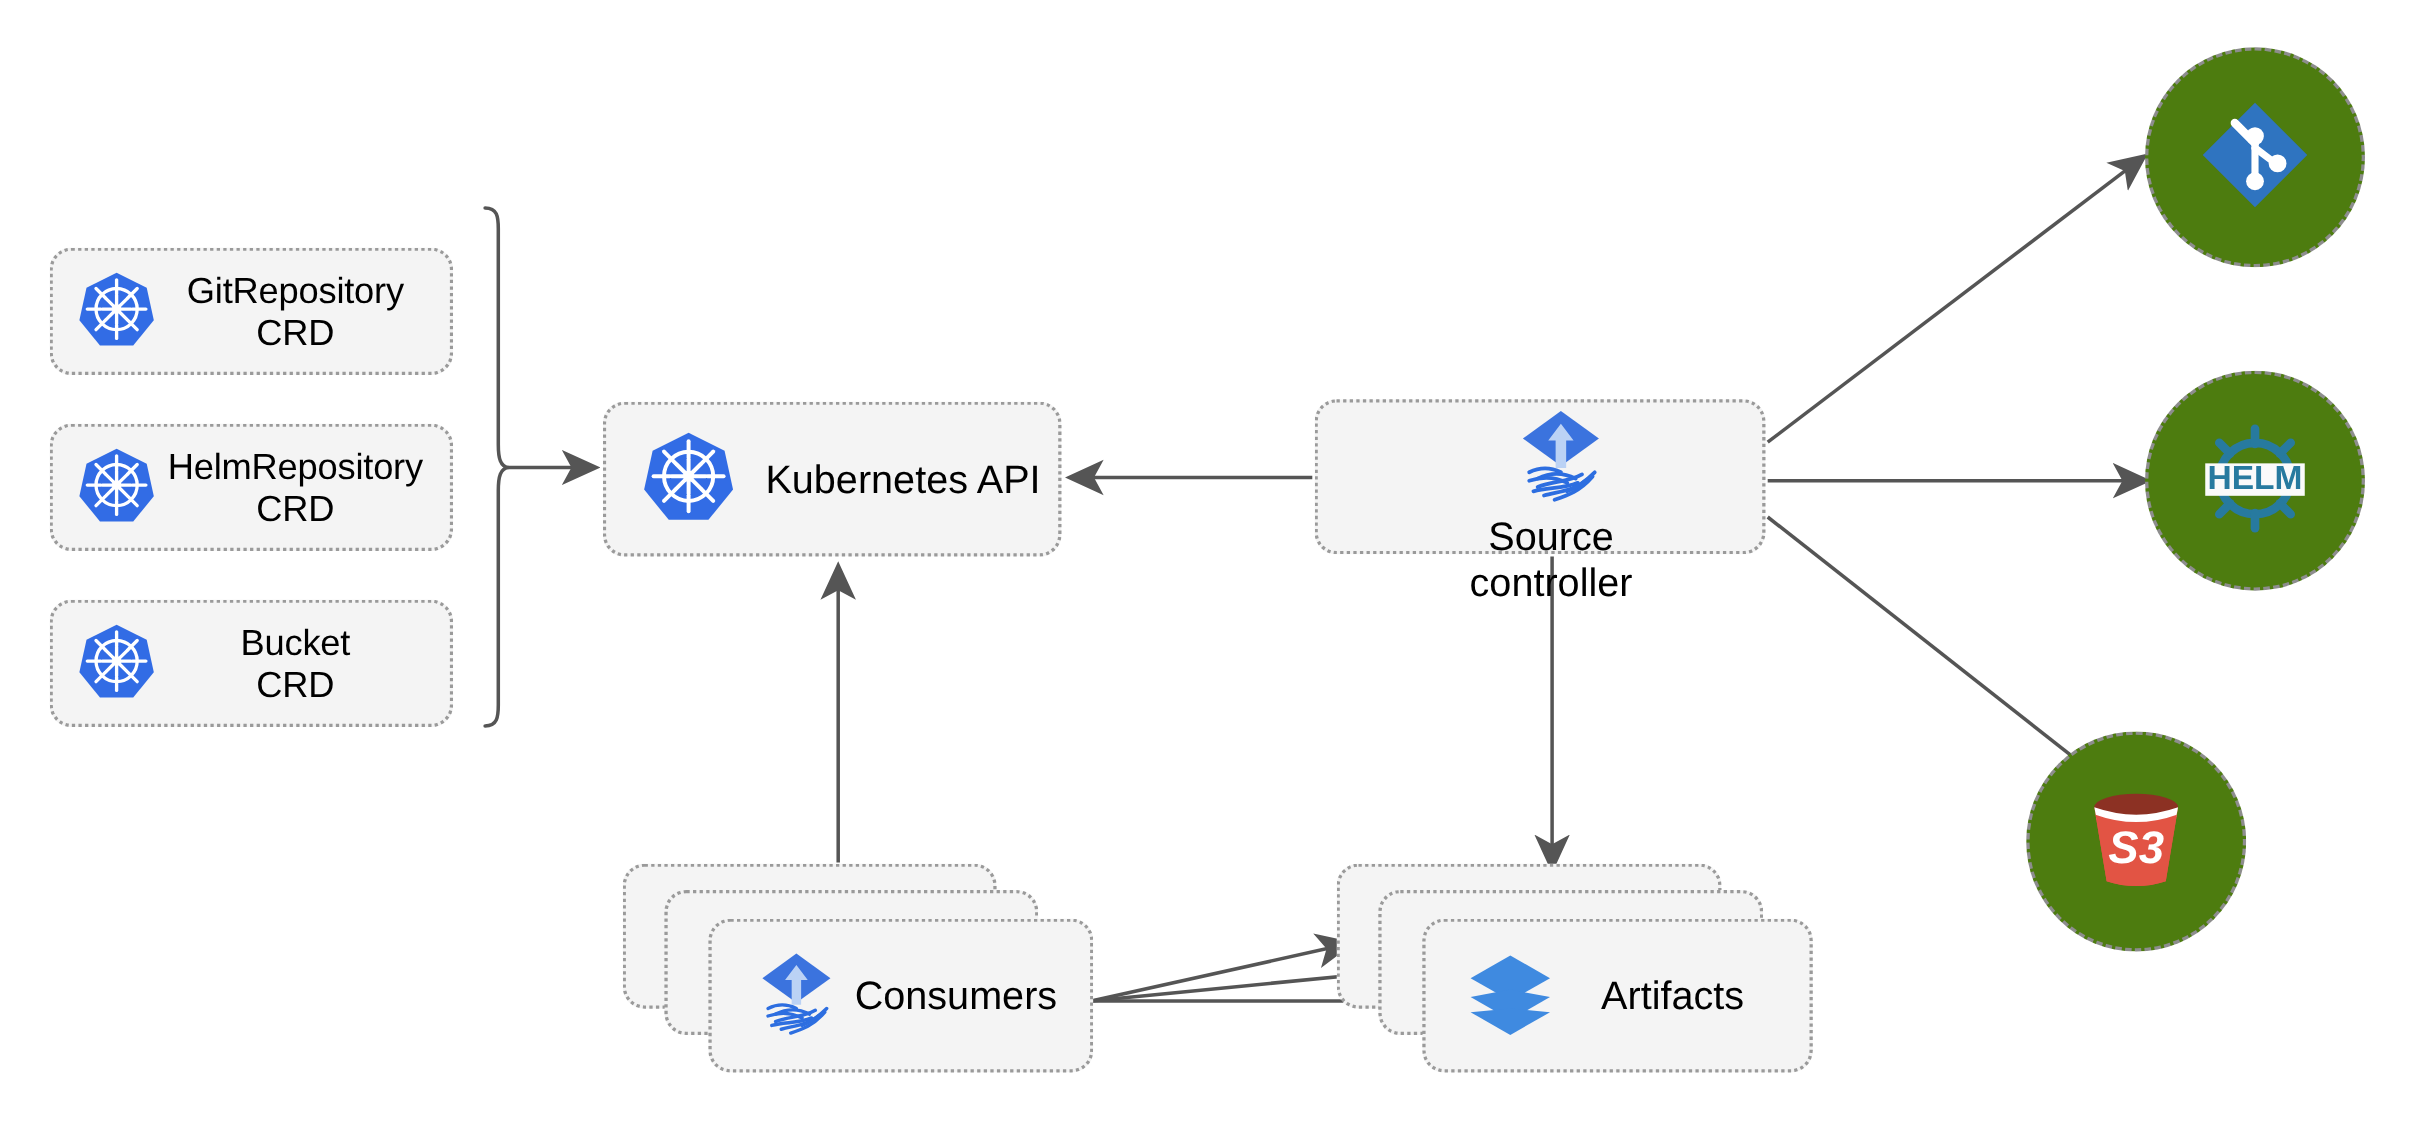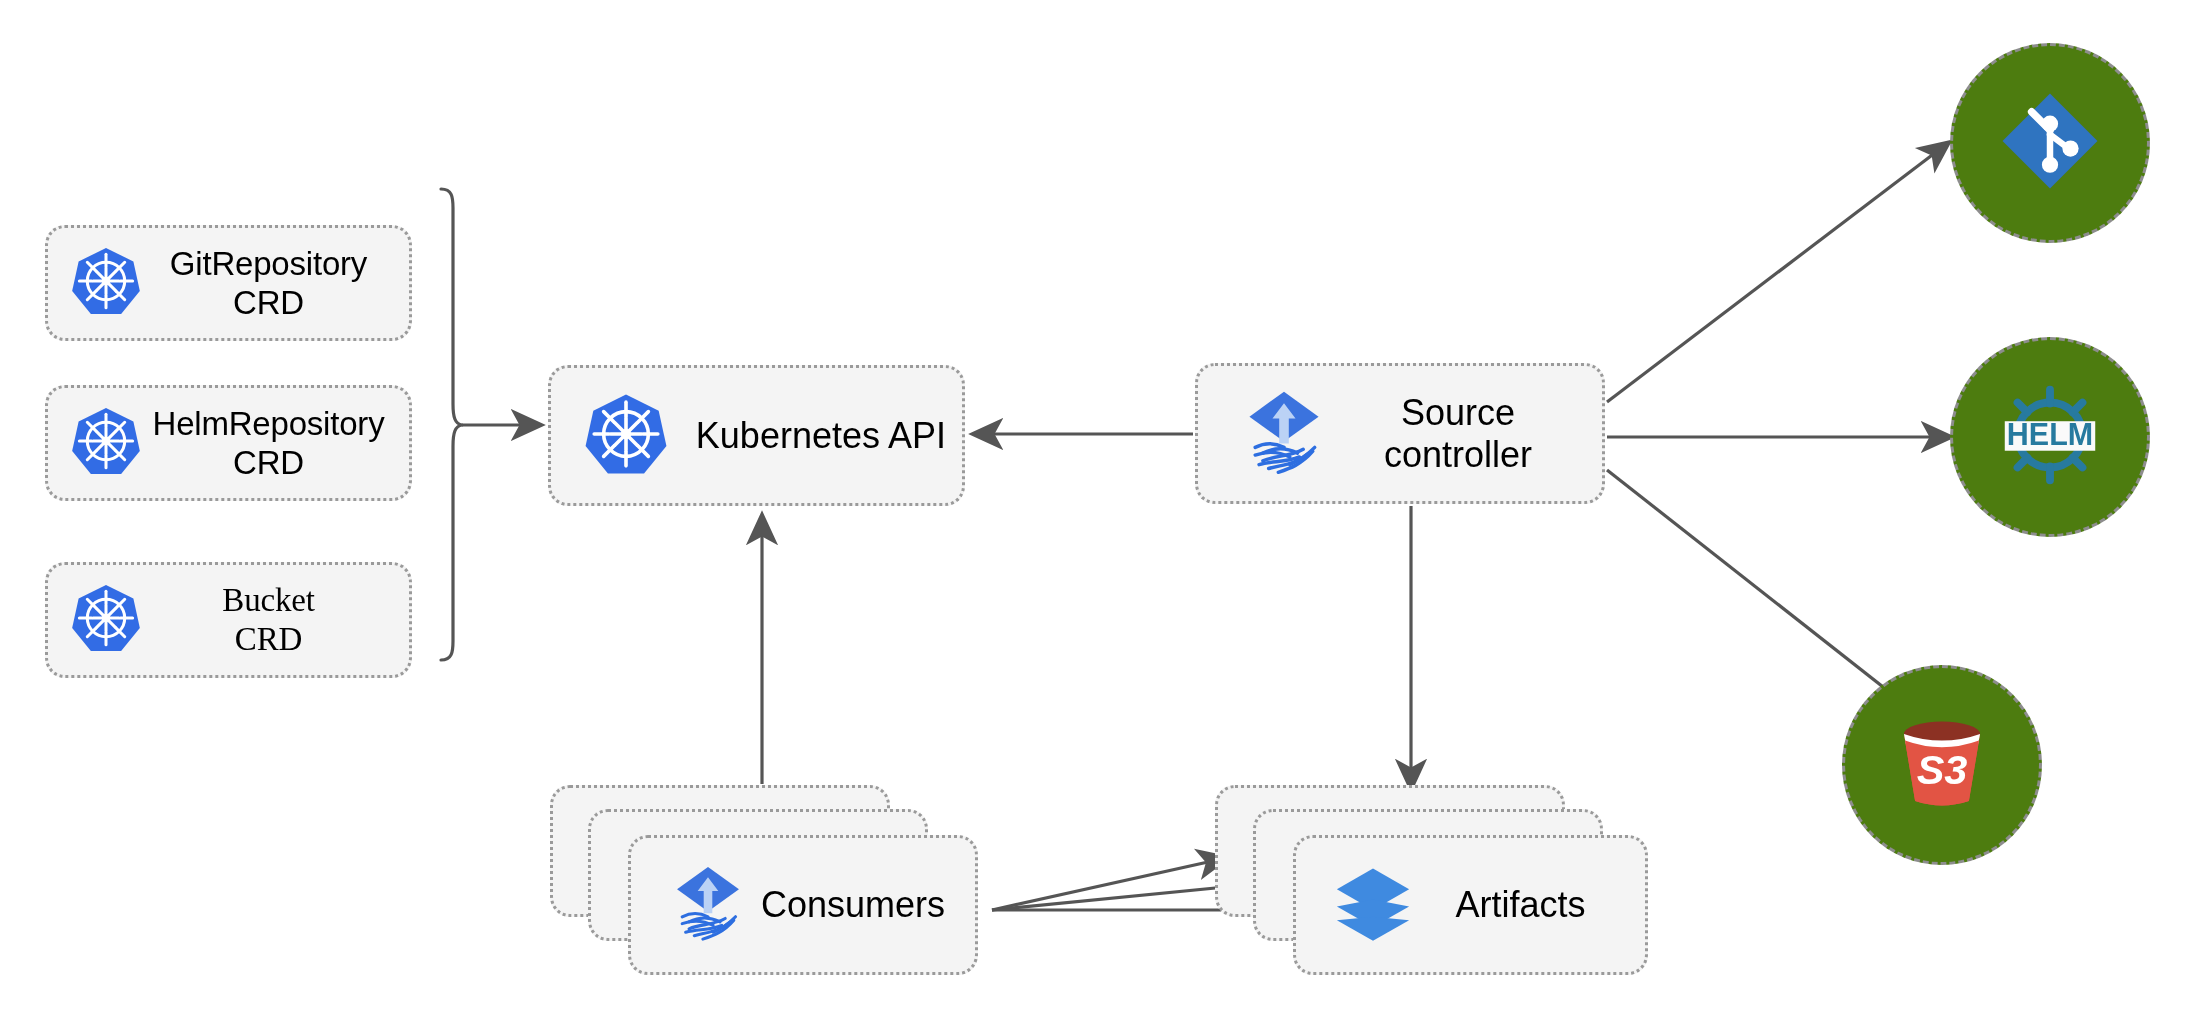--- a/index.html
+++ b/index.html
@@ -9,21 +9,21 @@
   #edges{position:absolute;left:0;top:0;width:2196px;height:1030px;pointer-events:none;}
 
   .node{position:absolute;box-sizing:border-box;background:#f4f4f4;
         border:3px dotted #9a9a9a;border-radius:20px;display:flex;
         align-items:center;}
   .crd{width:367px;height:116px;padding-left:22px;}
   .crd .lbl{flex:1;text-align:center;font-size:33px;line-height:39px;
             letter-spacing:-.2px;padding-right:14px;}
   .kapi{left:548px;top:365px;width:417px;height:141px;padding-left:32px;}
   .kapi .lbl{flex:1;text-align:right;font-size:36px;padding-right:16px;}
-  .srcctl{left:1195px;top:363px;width:410px;height:141px;padding-left:38px;}
+  .srcctl{left:1195px;top:363px;width:410px;height:141px;padding-left:38px;flex-direction:column;}
   .srcctl .lbl{flex:1;text-align:center;font-size:36px;line-height:42px;padding-right:18px;}
 
   .stack{position:absolute;}
   .stack .card{position:absolute;box-sizing:border-box;background:#f4f4f4;
                border:3px dotted #9a9a9a;border-radius:20px;}
   .stack .card.c1{left:0;top:0;}
   .stack .card.c2{left:38px;top:24px;}
   .stack .card.c3{left:78px;top:50px;display:flex;align-items:center;padding-left:34px;}
   .stack .card.c3 .lbl{flex:1;text-align:center;font-size:36px;padding-right:20px;}
 
@@ -129,21 +129,21 @@
           <line x1="46" y1="54" x2="37" y2="63"></line>
         </g>
         <circle cx="50" cy="50" r="6" fill="#ffffff"></circle>
       </svg>
     </span>
     <span class="lbl">
       <span>HelmRepository</span><br><span>CRD</span>
     </span>
   </div>
 
-  <div class="node crd" style="left:45px;top:562px;font-family:Liberation Serif, serif;">
+  <div class="node crd" style="left:45px;top:545px;">
     <span class="ico">
       <svg width="72" height="72" viewBox="0 0 100 100">
         <polygon points="50,4 88,23 97,64 71,96 29,96 3,64 12,23" fill="#326CE5"></polygon>
         <g fill="none" stroke="#ffffff" stroke-width="4.2" stroke-linecap="round">
           <circle cx="50" cy="50" r="26"></circle>
           <line x1="50" y1="13" x2="50" y2="30"></line>
           <line x1="50" y1="70" x2="50" y2="87"></line>
           <line x1="13" y1="50" x2="30" y2="50"></line>
           <line x1="70" y1="50" x2="87" y2="50"></line>
           <line x1="24" y1="24" x2="36" y2="36"></line>
@@ -211,21 +211,21 @@
           <path d="M44,92 C56,88 68,84 80,70"></path>
           <path d="M56,84 C66,80 74,74 82,66"></path>
         </g>
       </svg>
     </span>
     <span class="lbl">
       <span>Source</span><br><span>controller</span>
     </span>
   </div>
 
-  <div class="stack" style="left:550px;top:785px;width:500px;height:200px;">
+  <div class="stack" style="left:566px;top:785px;width:500px;height:200px;">
     <div class="card c1" style="width:340px;height:132px;"></div>
     <div class="card c2" style="width:340px;height:132px;"></div>
     <div class="card c3" style="width:350px;height:140px;">
       <span class="ico">
         <svg width="86" height="86" viewBox="0 0 100 100">
           <polygon points="50,8 86,34 50,60 14,34" fill="#3B73DE"></polygon>
           <path d="M50,20 L62,36 L55,36 L55,62 L45,62 L45,36 L38,36 Z" fill="#BBD2F5"></path>
           <g stroke="#2D6EE0" stroke-width="3.6" stroke-linecap="round" fill="none">
             <path d="M20,66 C30,61 40,61 50,66"></path>
             <path d="M28,72 C40,66 52,66 64,72"></path>

